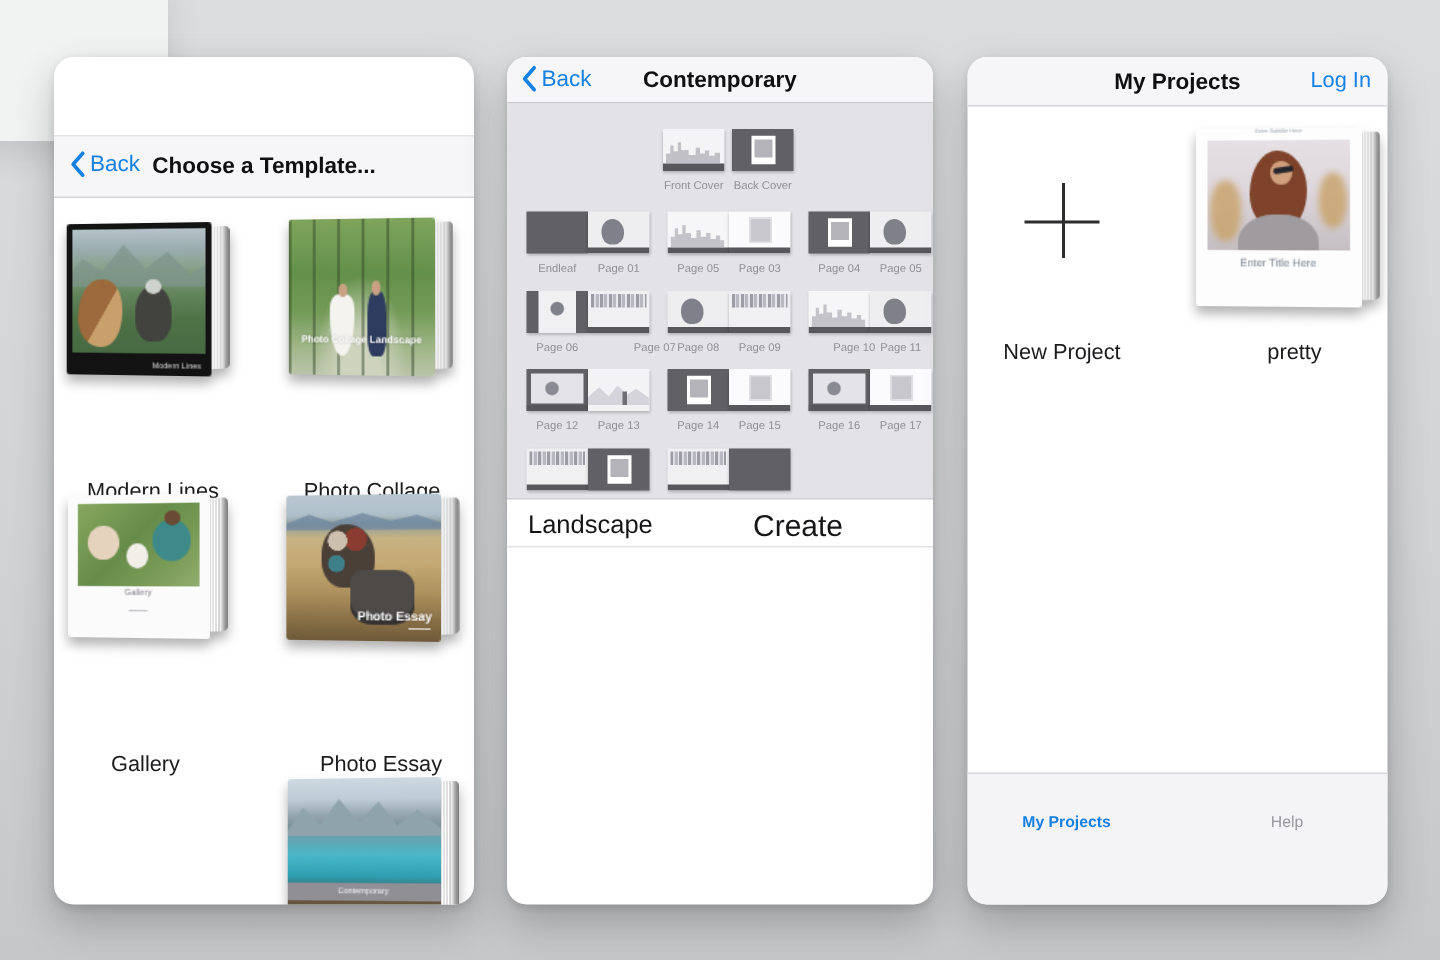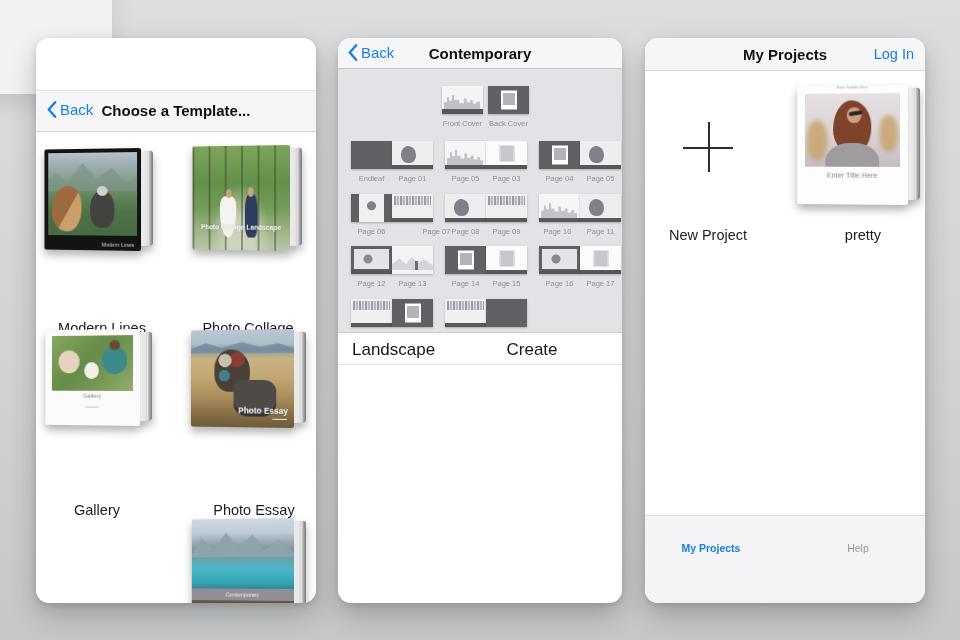--- a/index.html
+++ b/index.html
@@ -125,21 +125,21 @@
   .v-landscape::before{content:"";position:absolute;left:0;right:0;bottom:4px;top:6px;background:#d4d4da;
     clip-path:polygon(0 100%,0 70%,18% 35%,34% 68%,48% 28%,64% 62%,78% 40%,100% 75%,100% 100%);}
   .v-landscape::after{content:"";position:absolute;left:55%;bottom:4px;width:3px;height:9px;background:#6e6e74;}
   .v-cover-front{background:#f4f4f6;}
   .v-cover-front::before{content:"";position:absolute;left:2px;right:3px;bottom:5px;top:8px;background:#c0c0c6;
     clip-path:polygon(0 100%,0 55%,8% 55%,8% 20%,14% 20%,14% 45%,22% 45%,22% 6%,28% 6%,28% 40%,42% 40%,42% 62%,55% 62%,55% 30%,63% 30%,63% 55%,72% 55%,72% 42%,80% 42%,80% 65%,90% 65%,90% 52%,100% 52%,100% 100%);}
   .v-cover-front::after{content:"";position:absolute;left:0;right:0;bottom:0;height:5px;background:#57575c;}
   #actionbar{position:absolute;left:0;right:0;top:294px;height:31px;background:#fff;
     border-top:1px solid #cfcfd3;border-bottom:1px solid #e3e3e7;}
   .ab-landscape{position:absolute;left:14px;top:7px;font-size:17px;color:#161618;cursor:pointer;}
-  .ab-create{position:absolute;left:158px;top:7px;width:72px;text-align:center;font-size:17px;color:#161618;cursor:pointer;}
+  .ab-create{position:absolute;left:158px;top:7px;width:72px;text-align:center;font-size:20px;color:#161618;cursor:pointer;}
 
   
   #p3-nav{top:0;height:32px;border-bottom:1px solid #d6d6da;}
   #p3-nav .nav-title{top:8px;font-size:15px;}
   .login-btn{position:absolute;right:11px;top:8px;font-size:14.5px;color:#1680e4;cursor:pointer;}
   .plus{position:absolute;left:38px;top:84px;width:50px;height:50px;cursor:pointer;}
   .plus::before{content:"";position:absolute;left:0;right:0;top:50%;height:1.6px;background:#2c2c2e;}
   .plus::after{content:"";position:absolute;top:0;bottom:0;left:50%;width:1.6px;background:#2c2c2e;}
   .proj-label{position:absolute;top:189px;font-size:14.5px;color:#1c1c1e;text-align:center;width:130px;}
   .b-pretty{left:150px;top:47px;width:125px;height:120px;}
@@ -266,21 +266,21 @@
       <div class="pt-label" style="left: 232px; top: 105px;">Page 05</div>
       <div class="pt v-framed-light" style="left: 13px; top: 125px;"></div>
       <div class="pt-label" style="left: 3px; top: 158px;">Page 06</div>
       <div class="pt v-collage" style="left: 54px; top: 125px;"></div>
       <div class="pt-label" style="left: 44px; top: 158px; padding-left: 24px;">Page 07</div>
       <div class="pt v-photo-light" style="left: 107px; top: 125px;"></div>
       <div class="pt-label" style="left: 97px; top: 158px;">Page 08</div>
       <div class="pt v-collage" style="left: 148px; top: 125px;"></div>
       <div class="pt-label" style="left: 138px; top: 158px;">Page 09</div>
       <div class="pt v-city" style="left: 201px; top: 125px;"></div>
-      <div class="pt-label" style="left: 189px; top: 158px;">Page 10</div>
+      <div class="pt-label" style="left: 201px; top: 158px;">Page 10</div>
       <div class="pt v-photo-light" style="left: 242px; top: 125px;"></div>
       <div class="pt-label" style="left: 232px; top: 158px;">Page 11</div>
       <div class="pt v-photo-dark" style="left: 13px; top: 177px;"></div>
       <div class="pt-label" style="left: 3px; top: 210px;">Page 12</div>
       <div class="pt v-landscape" style="left: 54px; top: 177px;"></div>
       <div class="pt-label" style="left: 44px; top: 210px;">Page 13</div>
       <div class="pt v-dark-framed" style="left: 107px; top: 177px;"></div>
       <div class="pt-label" style="left: 97px; top: 210px;">Page 14</div>
       <div class="pt v-small-photo" style="left: 148px; top: 177px;"></div>
       <div class="pt-label" style="left: 138px; top: 210px;">Page 15</div>

